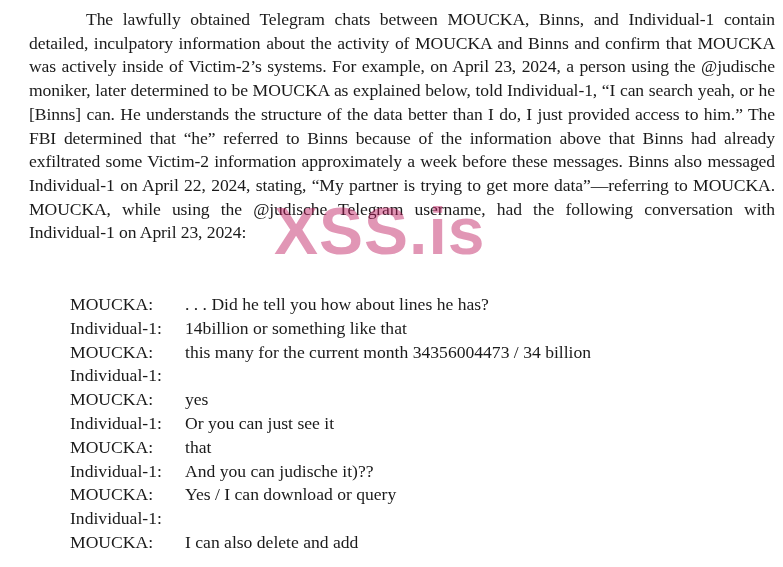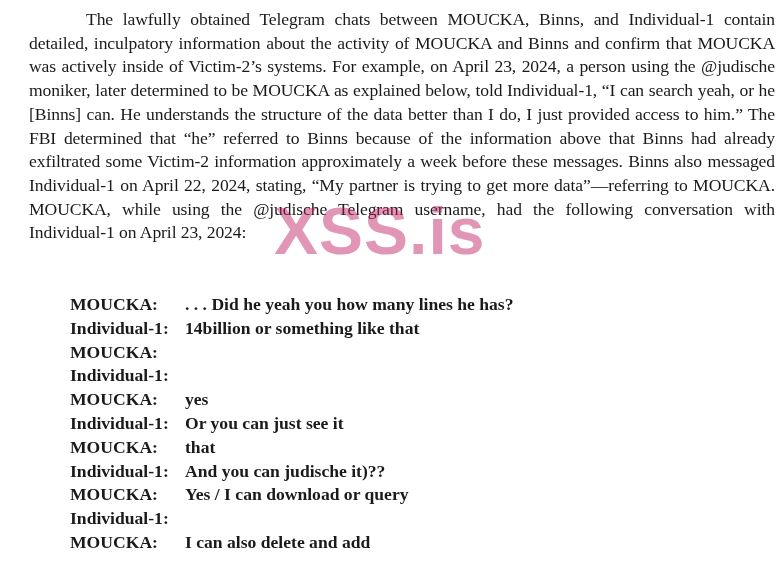--- a/index.html
+++ b/index.html
@@ -33,21 +33,20 @@
       position: absolute;
       left: 70px;
       top: 293px;
     }
     .chat-row {
       display: flex;
       height: 23.8px;
       font-size: 17.6px;
       line-height: 23.8px;
       white-space: nowrap;
-      font-weight: bold;
     }
     .speaker {
       width: 115px;
       flex: 0 0 115px;
     }
     .message {
       flex: 1 1 auto;
     }
     .watermark {
       position: absolute;
@@ -66,28 +65,29 @@
 </head>
 <body>
 
 <div class="page">
   <p class="para">The lawfully obtained Telegram chats between MOUCKA, Binns, and Individual-1 contain detailed, inculpatory information about the activity of MOUCKA and Binns and confirm that MOUCKA was actively inside of Victim-2’s systems. For example, on April 23, 2024, a person using the @judische moniker, later determined to be MOUCKA as explained below, told Individual-1, “I can search yeah, or he [Binns] can. He understands the structure of the data better than I do, I just provided access to him.” The FBI determined that “he” referred to Binns because of the information above that Binns had already exfiltrated some Victim-2 information approximately a week before these messages. Binns also messaged Individual-1 on April 22, 2024, stating, “My partner is trying to get more data”—referring to MOUCKA. MOUCKA, while using the @judische Telegram username, had the following conversation with Individual-1 on April 23, 2024:</p>
 </div>
 
 <div class="chat">
   <div class="chat-row">
     <span class="speaker">MOUCKA:</span>
-    <span class="message">. . . Did he yeah you how many lines he has?</span>
+    <span class="message">. . . Did he tell you how about lines he has?</span>
   </div>
   <div class="chat-row">
     <span class="speaker">Individual-1:</span>
     <span class="message">14billion or something like that</span>
   </div>
   <div class="chat-row">
     <span class="speaker">MOUCKA:</span>
+    <span class="message">this many for the current month 34356004473 / 34 billion</span>
   </div>
   <div class="chat-row">
     <span class="speaker">Individual-1:</span>
   </div>
   <div class="chat-row">
     <span class="speaker">MOUCKA:</span>
     <span class="message">yes</span>
   </div>
   <div class="chat-row">
     <span class="speaker">Individual-1:</span>

